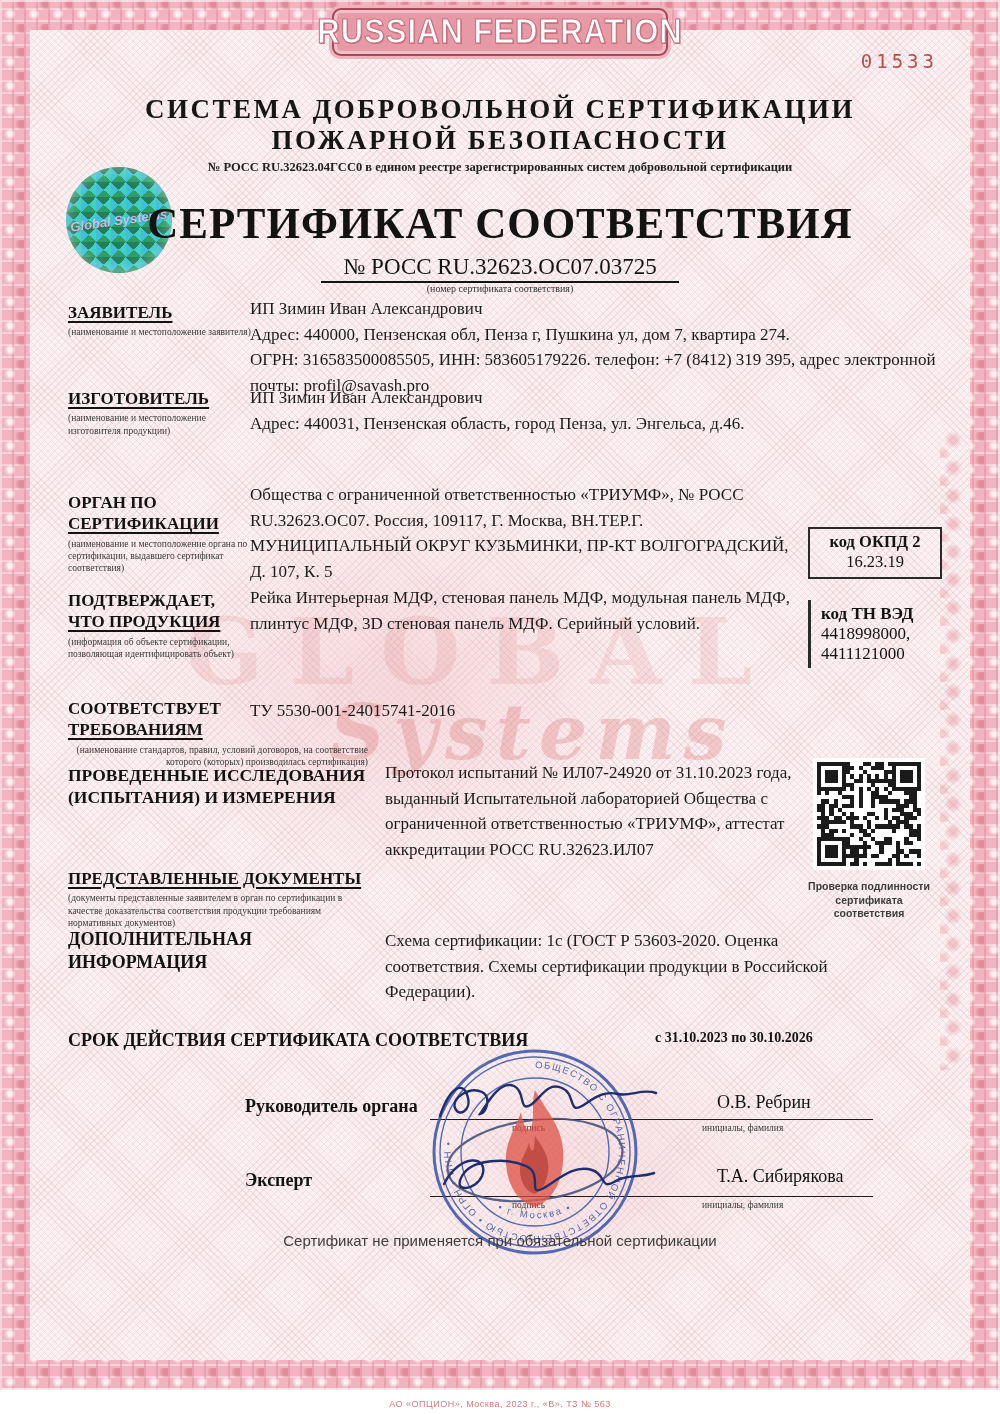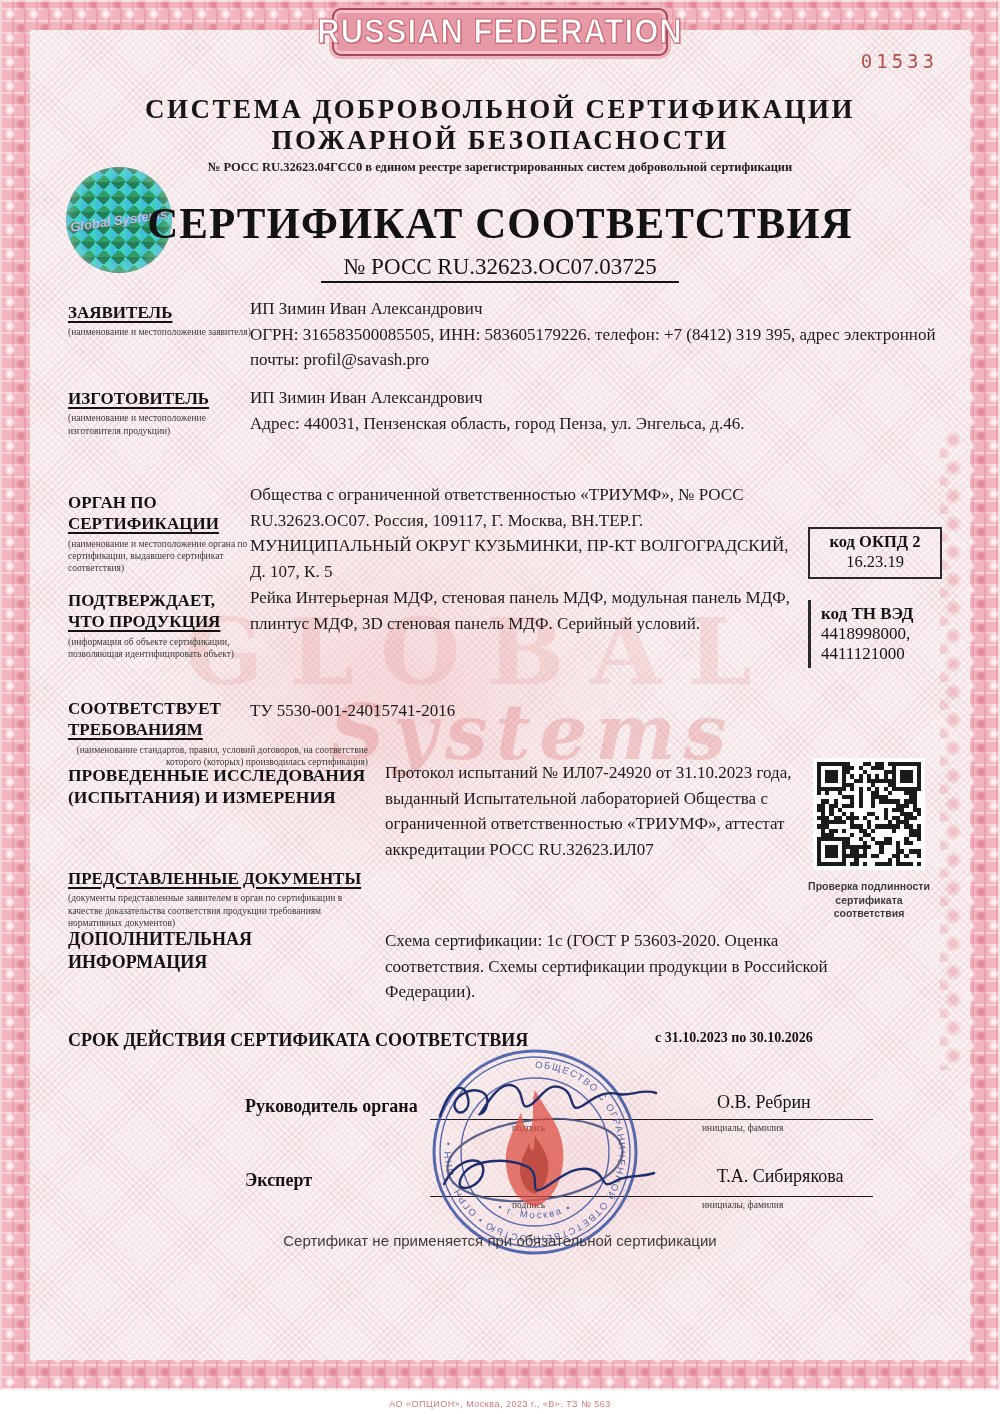--- a/index.html
+++ b/index.html
@@ -143,27 +143,29 @@
   <div class="registry">№ РОСС RU.32623.04ГСС0 в едином реестре зарегистрированных систем добровольной сертификации</div>
 
   <div class="hologram">
     <span>Global Systems</span>
   </div>
 
   <div class="doc-title">СЕРТИФИКАТ СООТВЕТСТВИЯ</div>
   <div class="cert-num-wrap">
     <span class="cert-num">№ РОСС RU.32623.ОС07.03725</span>
   </div>
+  <div class="cert-num-caption">(номер сертификата соответствия)</div>
 
   <div class="label" style="top:302px;">
     <div class="u">ЗАЯВИТЕЛЬ</div>
     <div class="caption">(наименование и местоположение заявителя)</div>
   </div>
   <div class="content" style="left:250px; top:296px; width:700px;">
     <div>ИП Зимин Иван Александрович</div>
+    <div>Адрес: 440000, Пензенская обл, Пенза г, Пушкина ул, дом 7, квартира 274.</div>
     <div>ОГРН: 316583500085505, ИНН: 583605179226. телефон: +7 (8412) 319 395, адрес электронной почты: profil@savash.pro</div>
   </div>
 
   <div class="label" style="top:388px;">
     <div class="u">ИЗГОТОВИТЕЛЬ</div>
     <div class="caption">(наименование и местоположение изготовителя продукции)</div>
   </div>
   <div class="content" style="left:250px; top:385px; width:700px;">
     <div>ИП Зимин Иван Александрович</div>
     <div>Адрес: 440031, Пензенская область, город Пенза, ул. Энгельса, д.46.</div>

